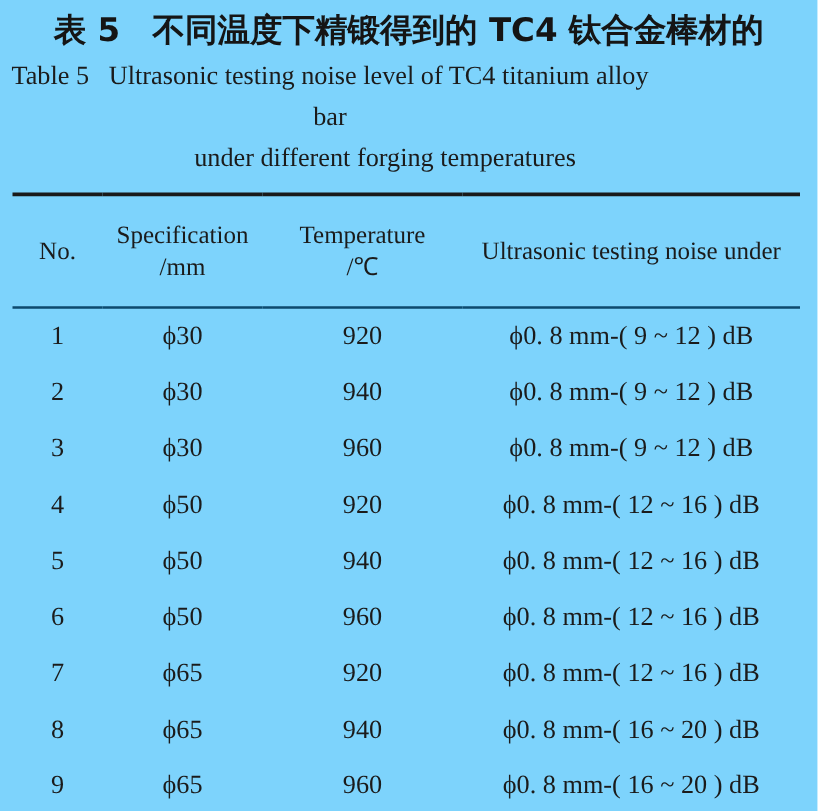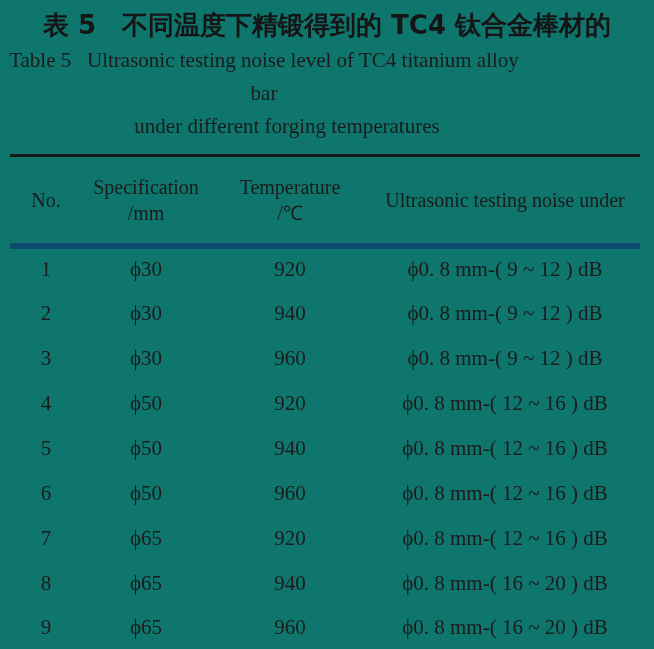--- a/index.html
+++ b/index.html
@@ -4,21 +4,21 @@
 <style>
   html, body {
     margin: 0;
     padding: 0;
     background: #ffffff;
   }
   .page {
     position: relative;
     width: 654px;
     height: 649px;
-    background: #0f766e;
+    background: #7dd3fc;
     color: #1b1b1b;
     font-family: "Liberation Serif", serif;
     overflow: hidden;
   }
   .caption-zh {
     font-family: "DejaVu Sans", sans-serif;
     font-weight: bold;
     font-size: 26px;
     line-height: 38px;
     color: #151515;
@@ -40,36 +40,37 @@
     color: #1b1b1b;
     white-space: pre-wrap;
   }
   .caption-en.line1 {
     text-align: center;
     width: 528px;
   }
   .caption-en.line2 {
     text-align: center;
     width: 574px; 
+    padding-left: 21px;
   }
   table.data-table {
     margin: 11px 0 0 10px;
     width: 630px;
     border-collapse: collapse;
     border-top: 3px solid #1a1a1a;
     border-bottom: 3px solid #1a1a1a;
     font-family: "Liberation Serif", serif;
   }
   table.data-table col.c1 { width: 72px; }
   table.data-table col.c2 { width: 128px; }
   table.data-table col.c3 { width: 160px; }
   table.data-table col.c4 { width: 270px; }
   table.data-table thead tr {
     height: 90px;
-    border-bottom: 6px solid #0c4a6e;
+    border-bottom: 2px solid #0c4a6e;
   }
   table.data-table th {
     font-weight: normal;
     font-size: 20px;
     line-height: 26px;
     text-align: center;
     vertical-align: middle;
     color: #1b1b1b;
     padding: 0;
   }

